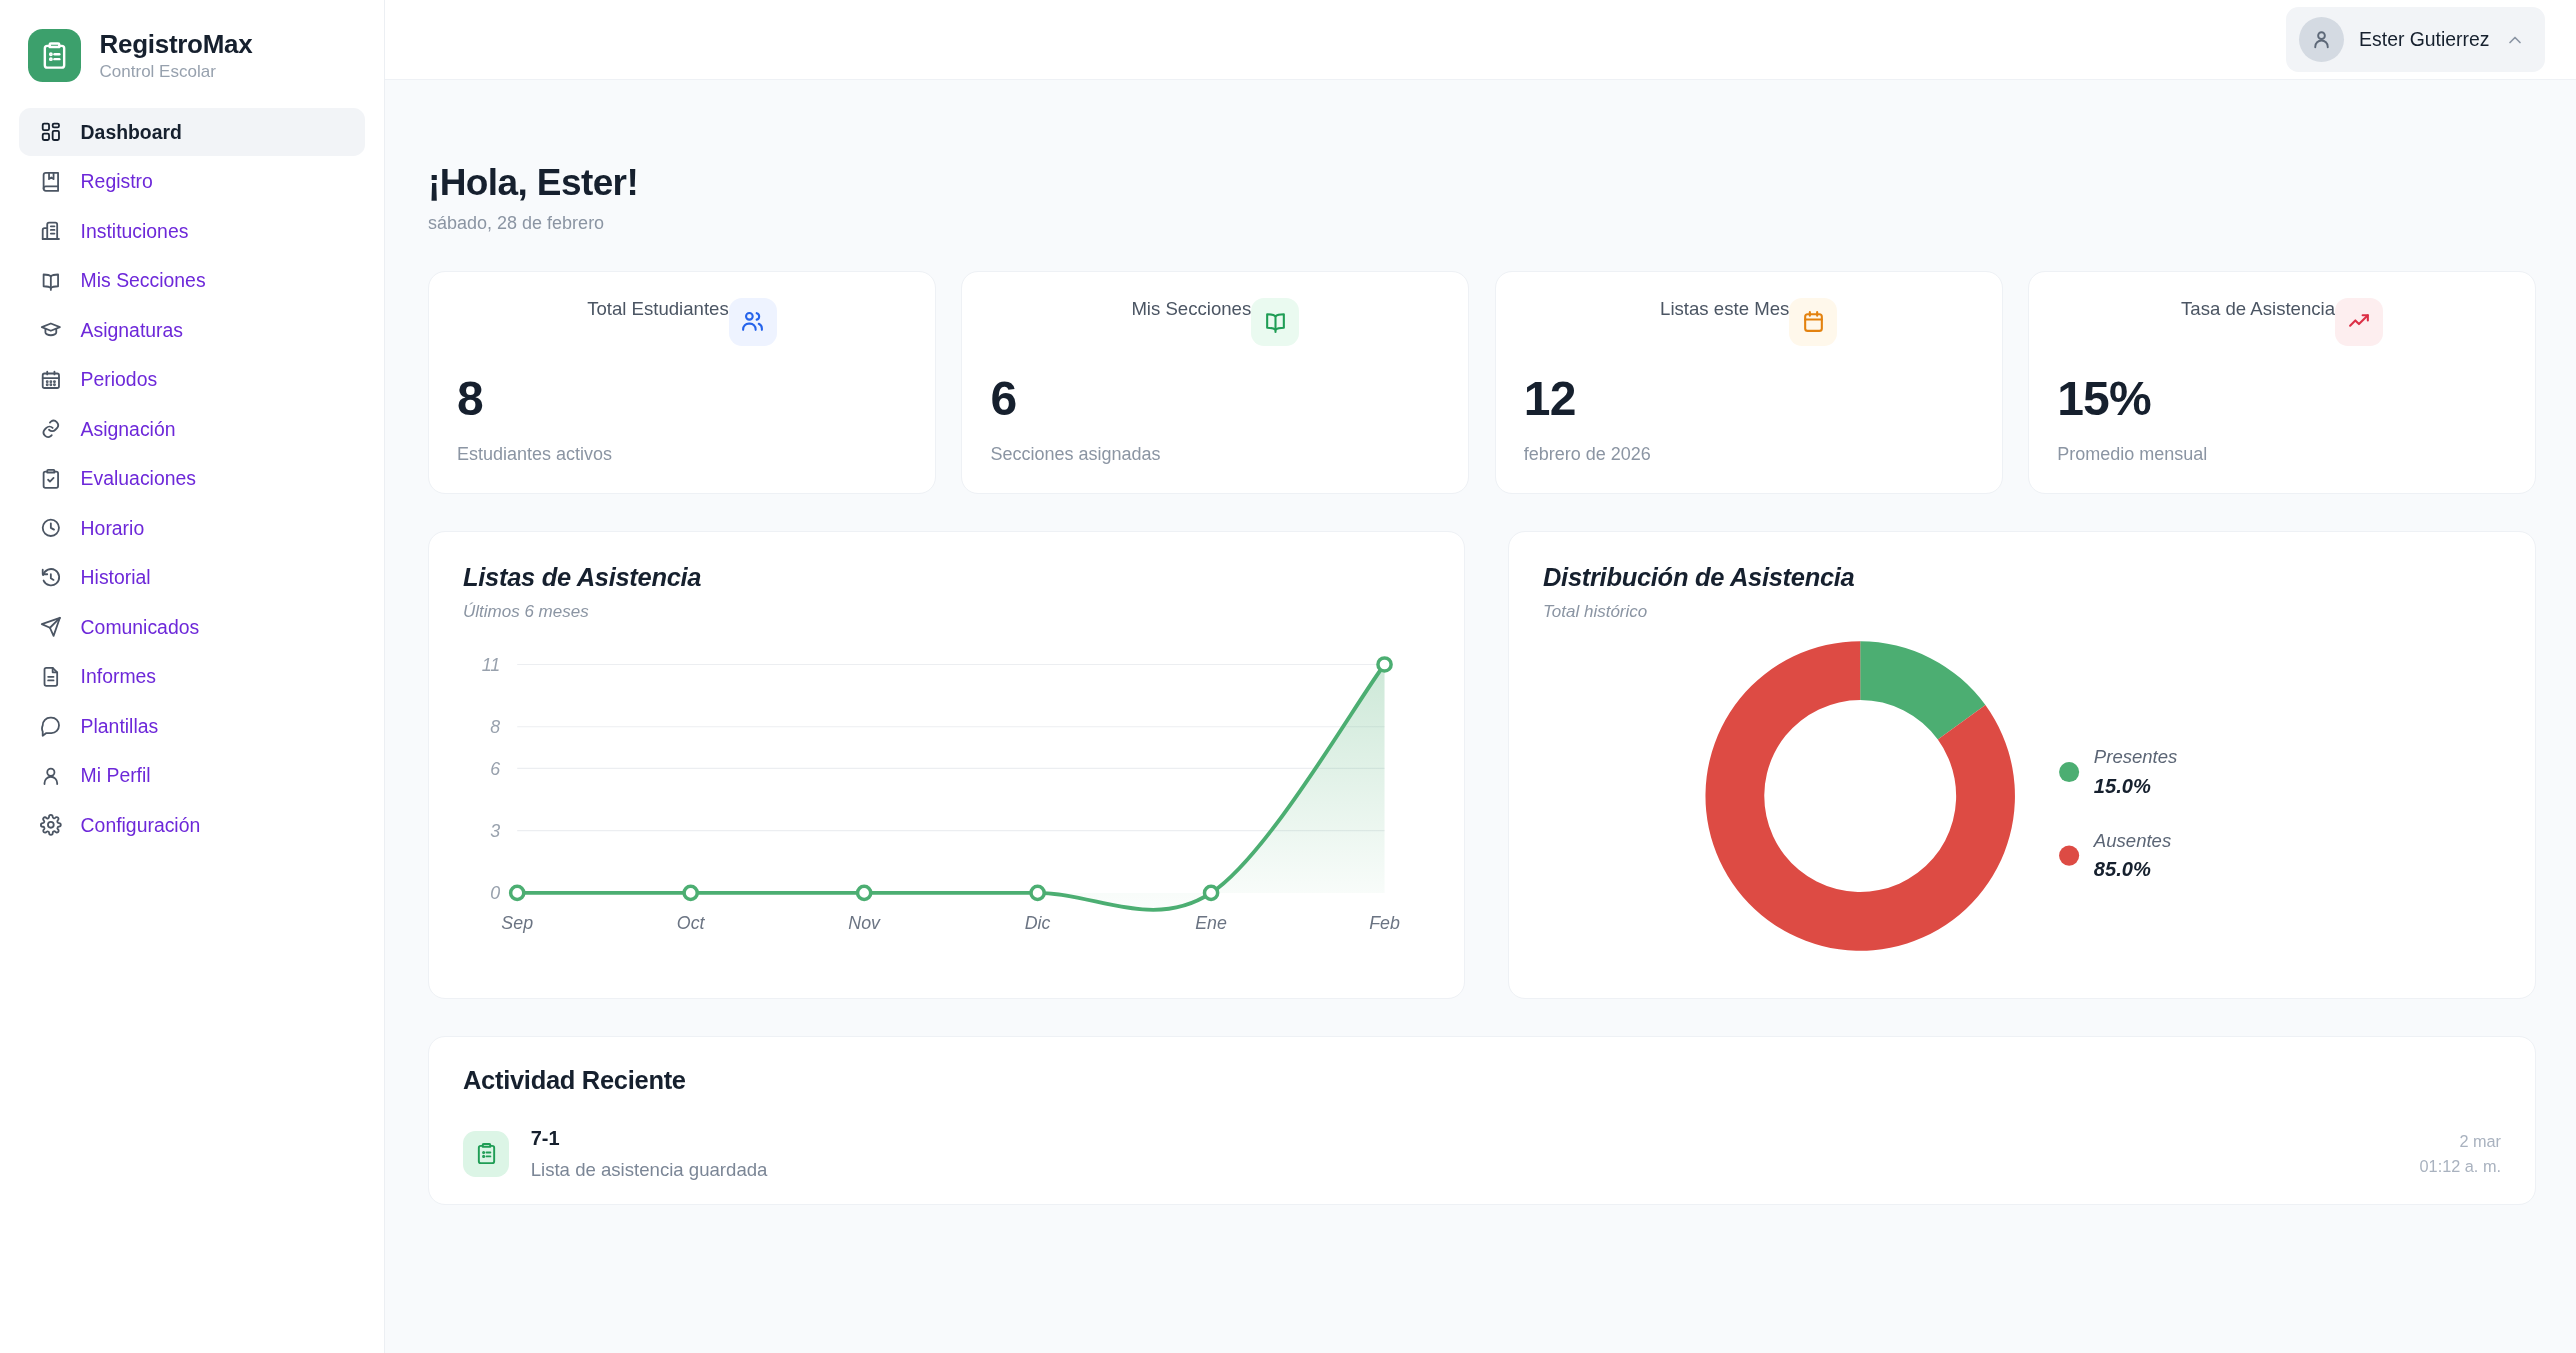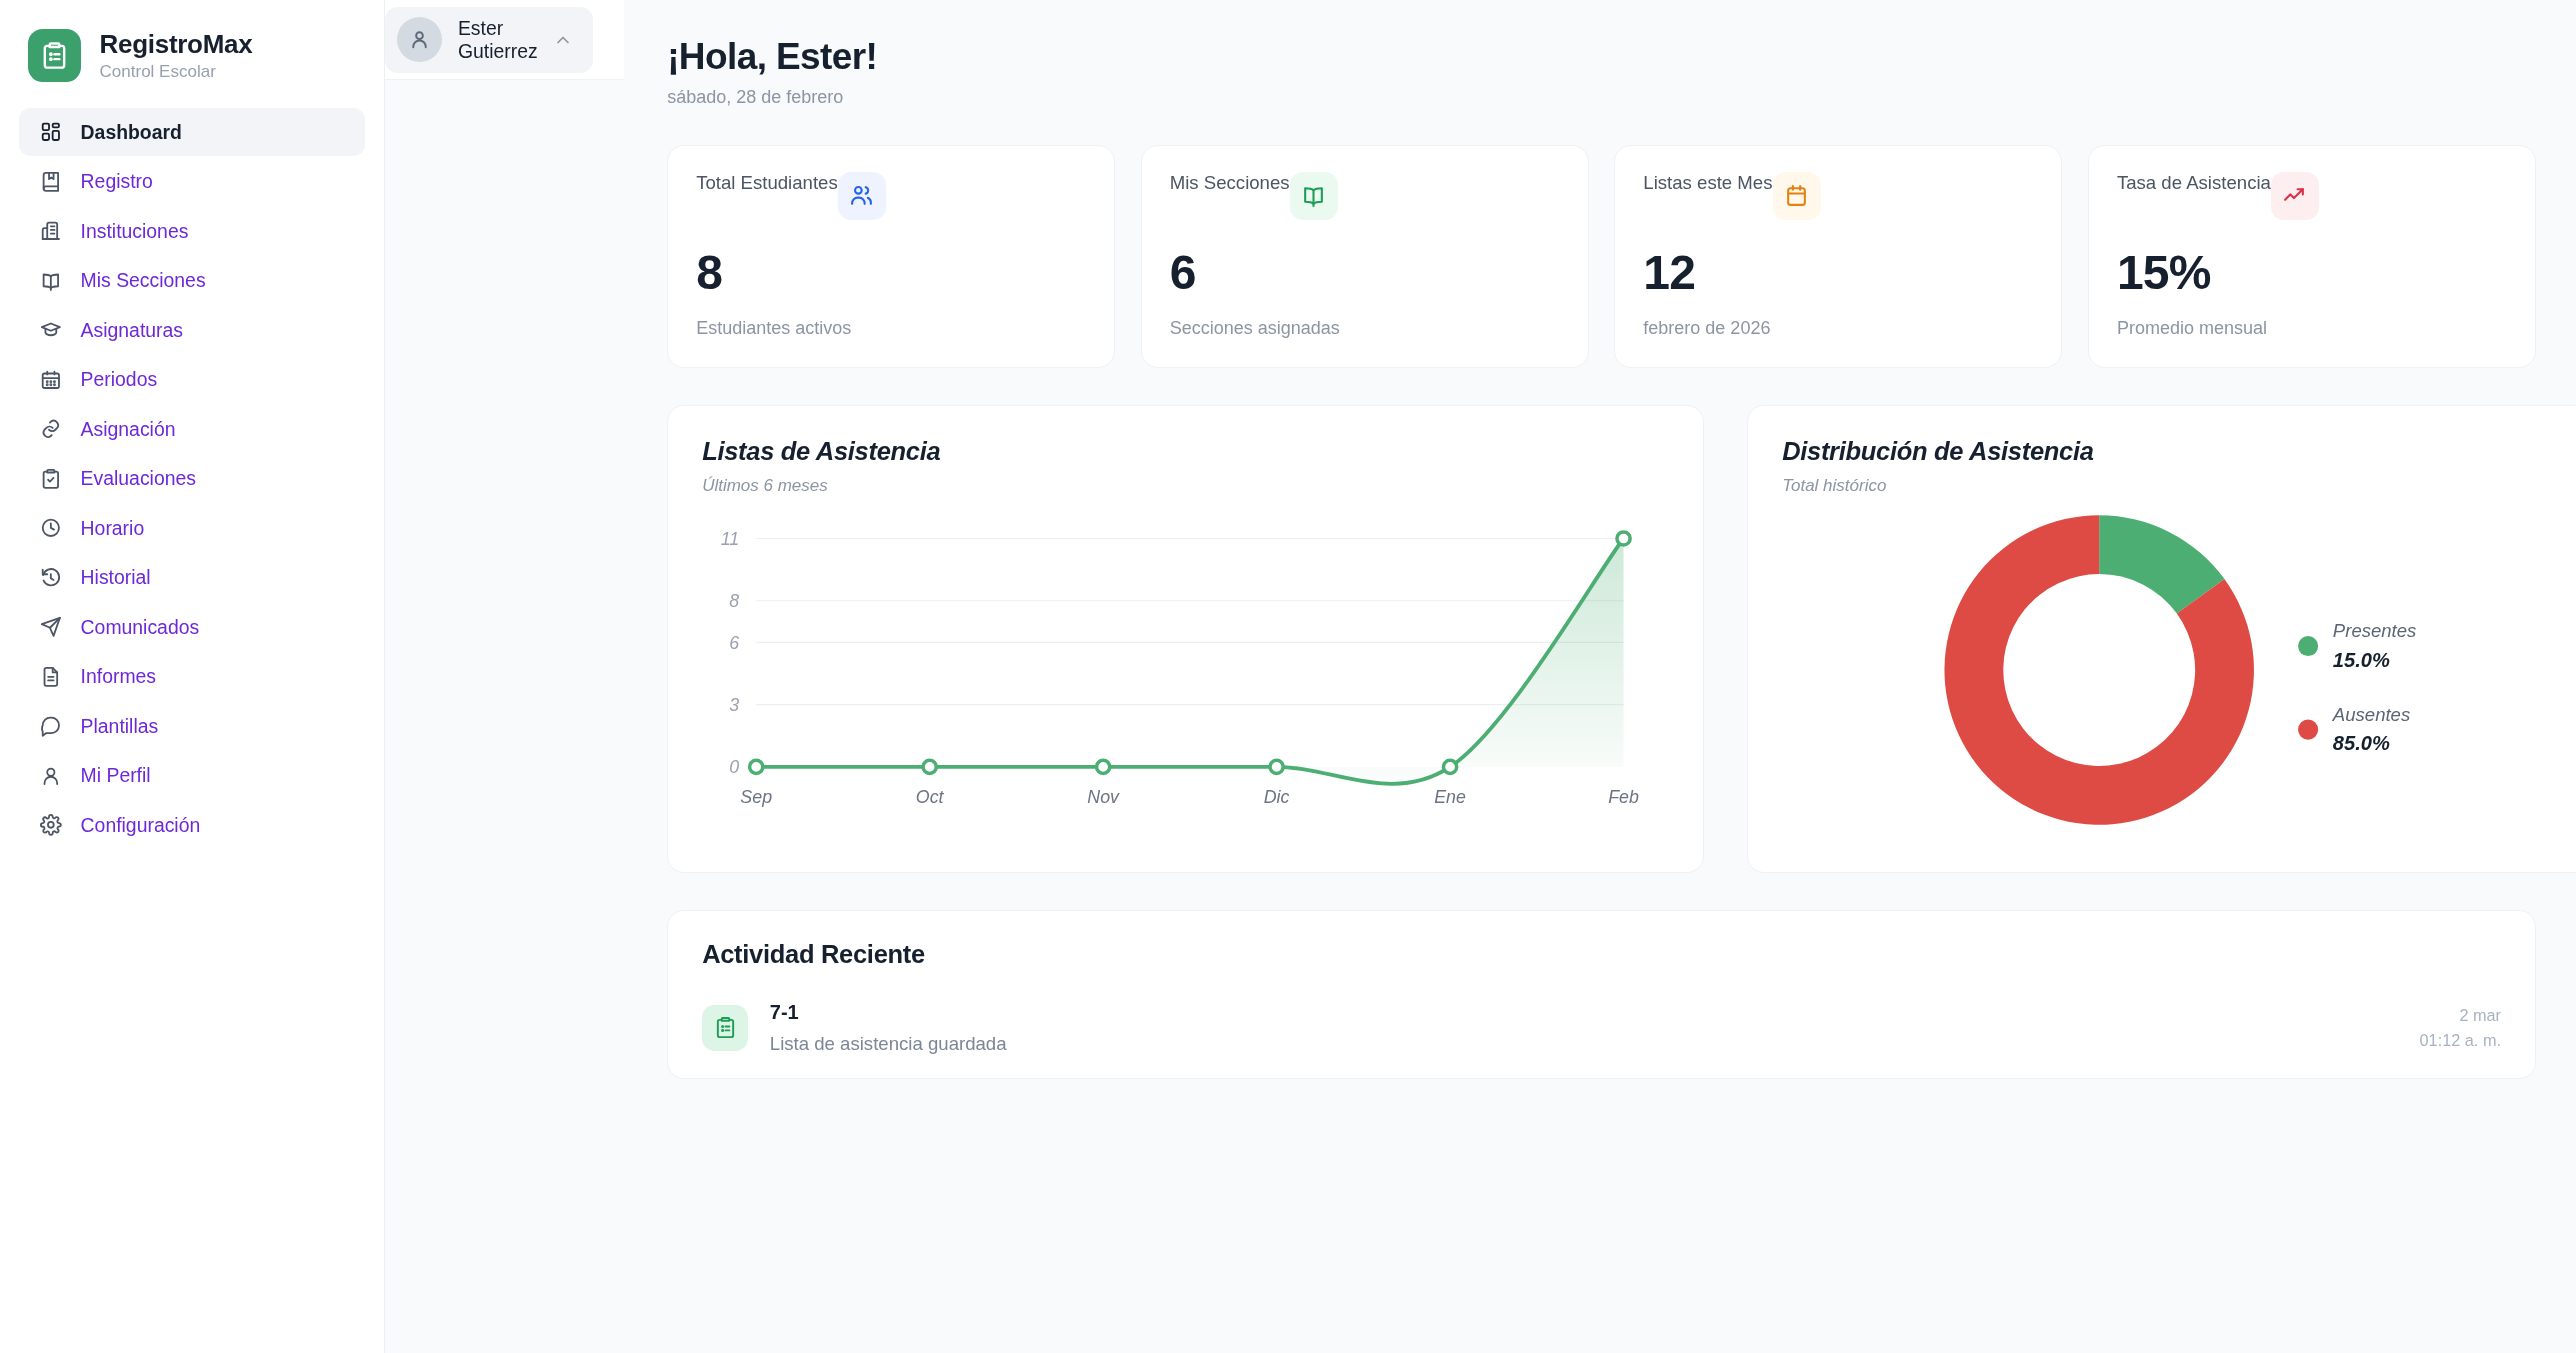--- a/index.html
+++ b/index.html
@@ -43,21 +43,21 @@
     height: 48px; padding: 0 20px;
     border-radius: 11.6px;
     color: #6d28d9; font-size: 19.4px;
     cursor: pointer;
   }
   .nav-item .ico { width: 25px; height: 25px; flex: 0 0 25px; display:flex; align-items:center; justify-content:center;}
   .nav-item.active { background: #f2f4f7; color: #16202e; font-weight: 600; }
   .nav-item.active .ico svg { stroke: #16202e; }
 
   
-  .main { flex: 1 1 auto; height: 1353px; overflow: hidden; background: #f8fafc; display:flex; }
+  .main { flex: 1 1 auto; height: 1353px; overflow: hidden; background: #f8fafc; display:flex; flex-direction:column;gap:46px;}
   .topbar {
     height: 80px; flex: 0 0 80px;
     background: #ffffff;
     border-bottom: 0.8px solid #eef1f5;
     display: flex; align-items: center; justify-content: flex-end;
     padding-right: 31px;
   }
   .user-chip {
     display: flex; align-items: center; gap: 15.5px;
     background: #f2f4f7; border-radius: 12.4px;
@@ -78,21 +78,21 @@
   }
   .greeting-sub { font-size: 18px; color: #8b95a3; margin-top: 9.3px; }
 
   
   .stats { display: grid; grid-template-columns: repeat(4, 1fr); gap: 25.5px; margin-top: 37px; }
   .stat-card {
     background:#fff; border:0.8px solid #eef1f5; border-radius: 17px;
     padding: 25.5px 28px 29px 28px; height: 223px;
     display:flex; flex-direction:column;
   }
-  .stat-head { display:flex; align-items:flex-start; justify-content:flex-start; }
+  .stat-head { display:flex; align-items:flex-start; justify-content:center; }
   .stat-label { font-size: 18.6px; color: #4b5563; font-weight: 500; }
   .stat-icon {
     width: 48px; height: 48px; border-radius: 13px;
     display:flex; align-items:center; justify-content:center; flex:0 0 48px;
   }
   .stat-value { font-size: 48px; font-weight: 700; color: #16202e; margin-top: 29px; letter-spacing:-0.8px; line-height:1;}
   .stat-sub { font-size: 18px; color: #8b95a3; margin-top: 21.7px; }
 
   
   .charts { display: grid; grid-template-columns: 1037px 1fr; gap: 43px; margin-top: 37px; font-style: italic; }

